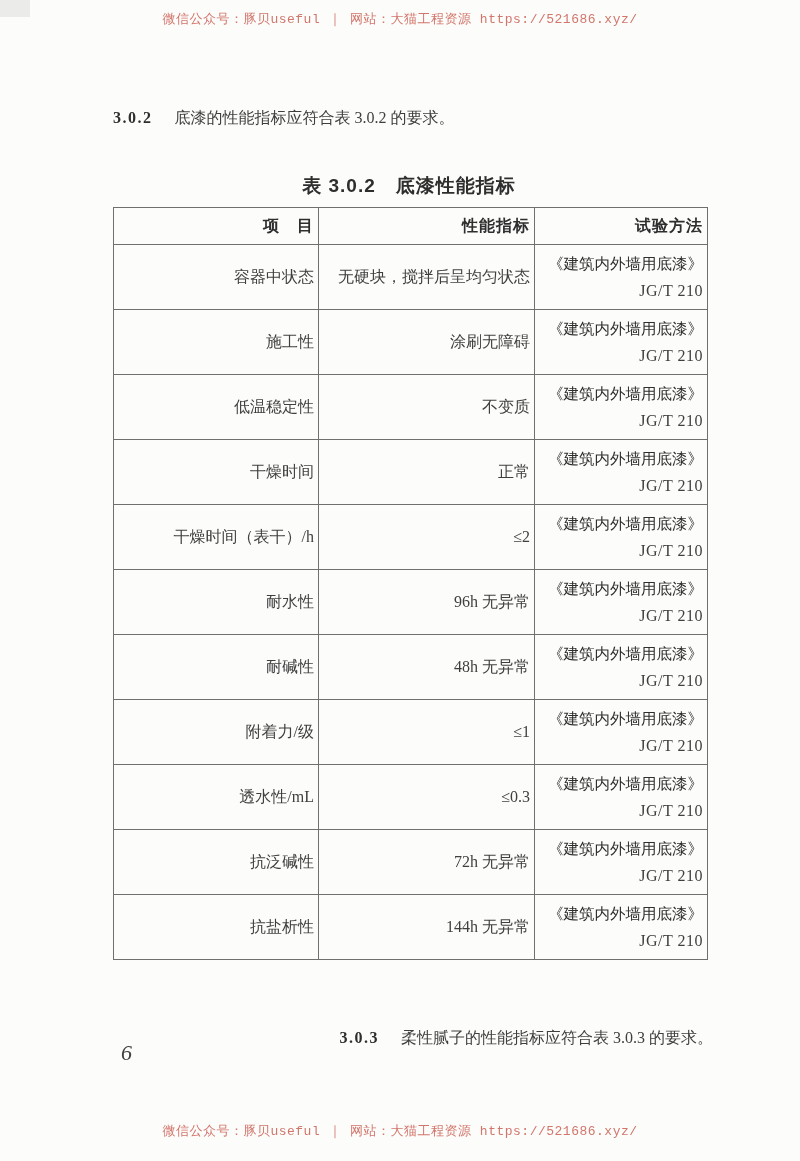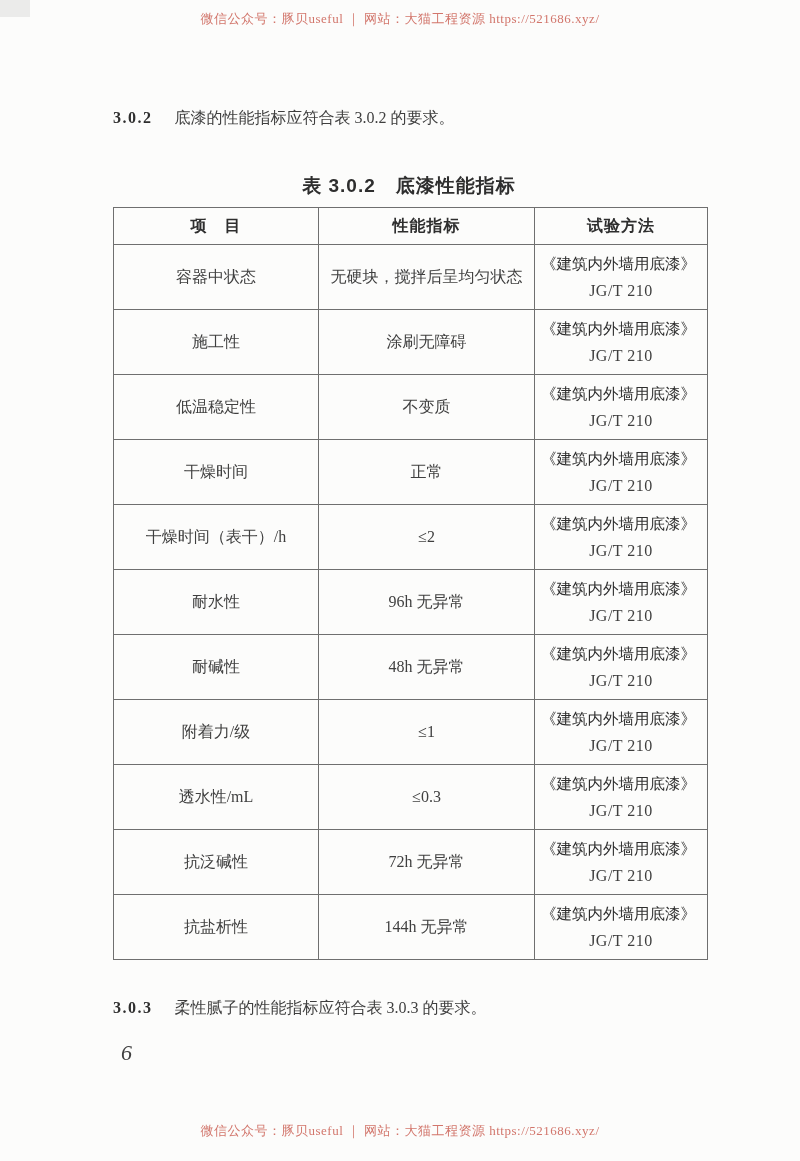--- a/index.html
+++ b/index.html
@@ -22,37 +22,37 @@
   .corner-smudge{
     position:absolute;left:0;top:0;width:30px;height:17px;
     background:#ebebea;
   }
   .watermark{
     position:absolute;left:0;width:800px;
     text-align:center;
     color:var(--wm);
     font-size:13px;
     letter-spacing:0.5px;
-    font-family:Liberation Serif, serif;
+    font-family:Liberation Mono, monospace;
   }
   .watermark.top{top:10px;}
   .watermark.bottom{top:1122px;}
   .para{
     position:absolute;left:113px;width:600px;
     font-size:16px;line-height:26px;
     color:var(--ink);
     white-space:nowrap;
   }
   .para .num{
     font-weight:700;color:var(--ink-bold);
     letter-spacing:1.5px;
     margin-right:22px;
   }
   #para-302{top:105px;}
-  #para-303{top:995px;}
+  #para-303{top:1025px;text-align:right;}
   .table-caption{
     position:absolute;left:0;top:173px;width:784px;
     text-align:center;
     font-family:"Liberation Sans","DejaVu Sans",sans-serif;
     font-weight:700;
     font-size:19px;
     color:var(--ink-bold);
     letter-spacing:1px;
     margin-left:17px;
   }
@@ -62,21 +62,21 @@
     border-collapse:collapse;
     table-layout:fixed;
   }
   table.spec col.c1{width:205px;}
   table.spec col.c2{width:216px;}
   table.spec col.c3{width:173px;}
   table.spec th, table.spec td{
     border:1px solid var(--border);
     font-size:16px;
     color:var(--ink);
-    text-align:center;
+    text-align:right;
     vertical-align:middle;
     padding:0 4px;
     overflow:hidden;
   }
   table.spec thead th{
     height:36px;
     font-weight:700;
     color:var(--ink-bold);
     letter-spacing:1px;
   }

